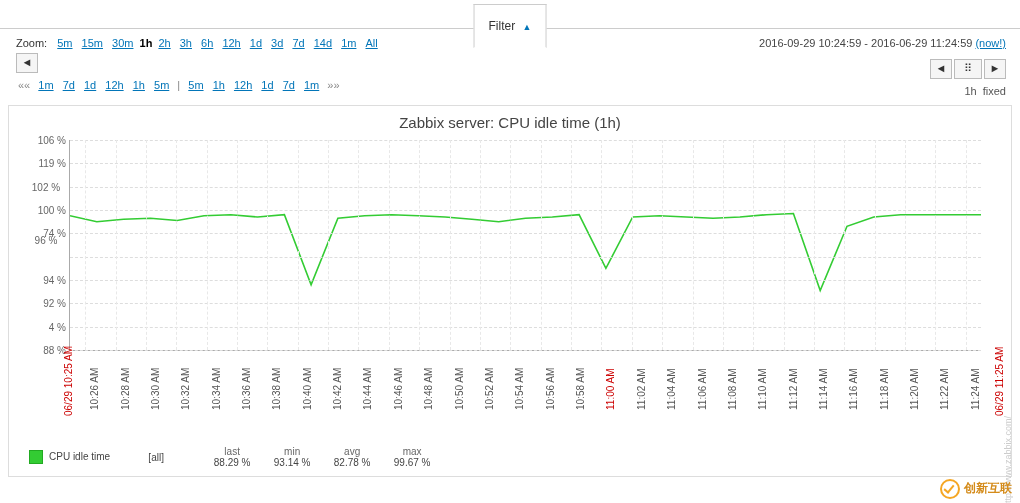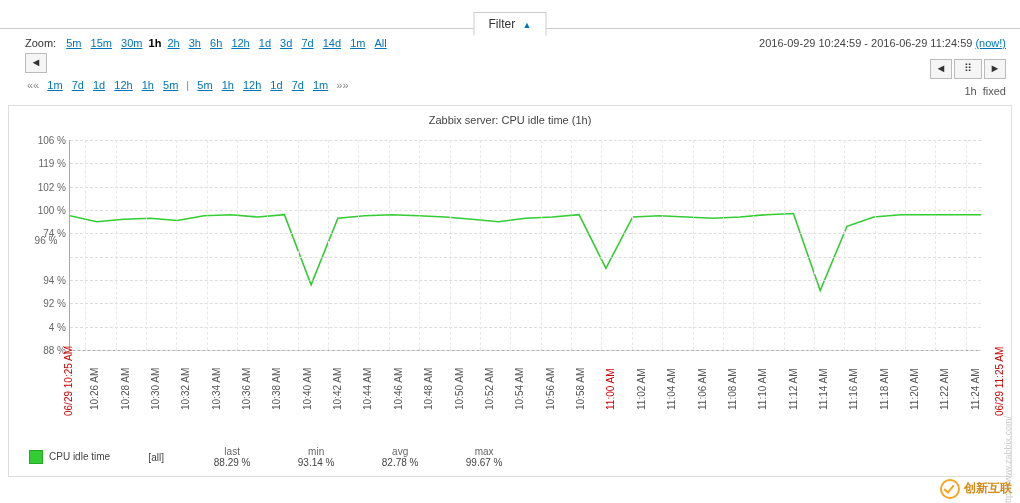--- a/index.html
+++ b/index.html
@@ -1,36 +1,36 @@
 <!DOCTYPE html>
 <html><head>
 <meta charset="utf-8">
 <style>
 html,body{margin:0;padding:0;font-family:Arial,Helvetica,sans-serif;font-size:11px;color:#333;background:#fff}
 a{color:#0275b8;text-decoration:underline;cursor:pointer}
 .container{width:1020px;height:503px;position:relative;box-sizing:border-box}
 .tabrow{height:28px;border-bottom:1px solid #ccc;position:relative}
-.tab{position:absolute;left:50%;transform:translateX(-50%);top:12px;background:#fff;border:1px solid #ccc;border-bottom:1px solid #fff;padding:4px 14px;font-size:12px;color:#333}
+.tab{position:absolute;left:50%;transform:translateX(-50%);top:4px;background:#fff;border:1px solid #ccc;border-bottom:1px solid #fff;padding:14px 14px;font-size:12px;color:#333}
 .tab .tri{color:#0275b8;font-size:9px;margin-left:4px}
-.toolbar{padding:8px 14px 4px 25px;position:relative}
+.toolbar{padding:8px 14px 4px 16px;position:relative}
 .zoom-line{margin-bottom:4px}
 .zoom-line .lbl{color:#333;margin-right:4px}
 .zoom-line a{margin:0 3px}
 .zoom-line .sel{font-weight:bold;color:#000;text-decoration:none}
 .timerange{position:absolute;right:14px;top:8px;color:#444}
 .timerange .now{color:#0275b8}
 .navrow{margin-top:4px;display:flex;align-items:center}
 .navbtn{border:1px solid #bbb;background:#f5f5f5;width:20px;height:18px;line-height:16px;text-align:center;font-size:11px;cursor:pointer;color:#333}
 .navbtns-right{position:absolute;right:14px;top:30px;display:flex;gap:2px}
 .stepline{margin-top:6px;color:#555}
 .stepline a{margin:0 3px;color:#0275b8}
 .stepline .grey{color:#888;margin:0 2px}
 .rightinfo{position:absolute;right:14px;top:56px;color:#555}
 .chartbox{margin:10px 8px 0 8px;border:1px solid #ddd;height:370px;position:relative;background:#fff}
-.chart-title{text-align:center;font-size:11px;color:#444;padding:8px 0 2px 0}
+.chart-title{text-align:center;font-size:15px;color:#444;padding:8px 0 2px 0}
 .plot{position:absolute;left:60px;right:30px;top:34px;height:210px;border-left:1px solid #aaa;border-bottom:1px solid #aaa}
 .ygrid{position:absolute;left:0;right:0;border-top:1px dashed #ddd}
 .ylab{position:absolute;left:-44px;font-size:10px;color:#666;width:40px;text-align:right;transform:translateY(-50%)}
 .vgrid{position:absolute;top:0;bottom:0;width:0;border-left:1px dashed #e8e8e8}
 .xlab{position:absolute;top:218px;transform:rotate(-90deg);transform-origin:left top;font-size:10px;color:#555;white-space:nowrap}
 .xlab.red{color:#c00}
 svg.line{position:absolute;left:0;top:0;width:100%;height:100%}
 .legend{position:absolute;left:20px;bottom:8px;display:flex;align-items:center;gap:16px;font-size:10px;color:#444}
 .legend .chip{width:12px;height:12px;background:#3c3;border:1px solid #2a2;display:inline-block;margin-right:6px;vertical-align:middle}
 .legend .col{width:60px;text-align:center}
@@ -97,21 +97,21 @@
         <div class="ylab" style="top: 163.333px;">92 %</div>
         <div class="ygrid" style="top: 140px;"></div>
         <div class="ylab" style="top: 140px;">94 %</div>
         <div class="ygrid" style="top: 116.667px;"></div>
         <div class="ylab" style="top: 100px; text-align: center;">96 %</div>
         <div class="ygrid" style="top: 93.3333px;"></div>
         <div class="ylab" style="top: 93.3333px;">74 %</div>
         <div class="ygrid" style="top: 70px;"></div>
         <div class="ylab" style="top: 70px;">100 %</div>
         <div class="ygrid" style="top: 46.6667px;"></div>
-        <div class="ylab" style="top: 46.6667px;">102 %</div>
+        <div class="ylab" style="top: 46.6667px; text-align: center;">102 %</div>
         <div class="ygrid" style="top: 23.3333px;"></div>
         <div class="ylab" style="top: 23.3333px;">119 %</div>
         <div class="ygrid" style="top: 0px;"></div>
         <div class="ylab" style="top: 0px;">106 %</div>
         <div class="vgrid" style="left: 15.1833px;"></div>
         <div class="xlab" style="left: 19.1833px; top: 270px;">10:26 AM</div>
         <div class="vgrid" style="left: 45.55px;"></div>
         <div class="xlab" style="left: 49.55px; top: 270px;">10:28 AM</div>
         <div class="vgrid" style="left: 75.9167px;"></div>
         <div class="xlab" style="left: 79.9167px; top: 270px;">10:30 AM</div>
@@ -169,21 +169,21 @@
         <div class="xlab" style="left: 869.45px; top: 270px;">11:22 AM</div>
         <div class="vgrid" style="left: 895.817px;"></div>
         <div class="xlab" style="left: 899.817px; top: 270px;">11:24 AM</div>
       </div>
     <div class="edge-lab" id="edge-left" style="left: 54px; top: 310px;">06/29 10:25 AM</div>
     <div class="edge-lab" id="edge-right" style="left: 985px; top: 310px;">06/29 11:25 AM</div>
 
     <div class="legend">
       <div><span class="chip"></span><span>CPU idle time</span></div>
       <div class="col">[all]</div>
-      <div id="legcols" style="display:flex;gap:24px">
+      <div id="legcols" style="display:flex;gap:0">
           <div class="col">
             <div class="hdr">last</div>
             <div>88.29 %</div>
           </div>
           <div class="col">
             <div class="hdr">min</div>
             <div>93.14 %</div>
           </div>
           <div class="col">
             <div class="hdr">avg</div>

